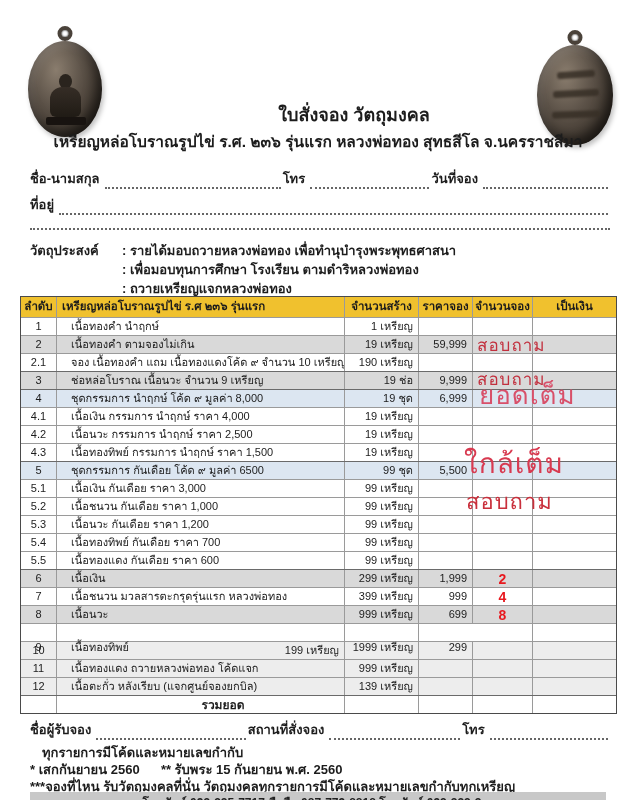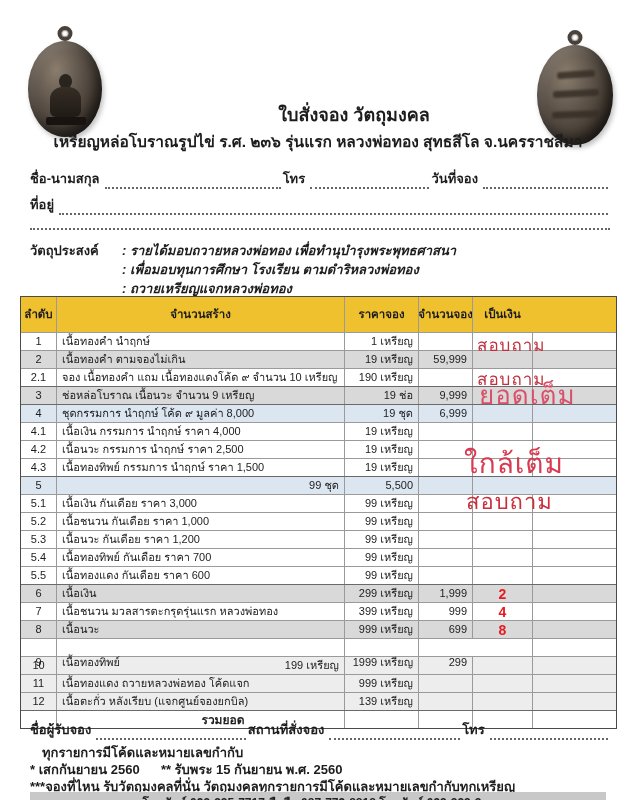--- a/index.html
+++ b/index.html
@@ -29,32 +29,32 @@
         font-size:18px;font-weight:bold;margin-left:36px;}
   .doc-subtitle{position:absolute;left:0;top:129px;width:100%;text-align:center;
         font-size:15.5px;font-weight:bold;}
   
   .fline{position:absolute;display:flex;align-items:flex-end;font-size:13px;}
   .flabel{font-weight:bold;white-space:nowrap;padding-right:3px;}
   .dots{border-bottom:2px dotted #666;height:14px;margin:0 2px;}
   .grow{flex-grow:1;}
   .sep-dotted{position:absolute;left:30px;top:222px;width:580px;border-bottom:2px dotted #666;height:8px;}
   .purpose-label{position:absolute;left:30px;top:240px;font-size:13px;font-weight:bold;}
-  .purpose-line{position:absolute;left:122px;font-size:13px;font-weight:bold;font-style:italic;}
+  .purpose-line{position:absolute;left:122px;font-size:13px;font-weight:bold;}
   
   .tbl{position:absolute;left:20px;top:296px;width:597px;border:1.5px solid #4a4a4a;background:#fff;}
   .trow{display:grid;grid-template-columns:35px 288px 74px 54px 60px 1fr;height:18px;border-top:1px solid #9a9a9a;}
-  .trow.thead{height:35px;border-top:none;background:#f0c12e;font-weight:bold;}
+  .trow.thead{height:20px;border-top:none;background:#f0c12e;font-weight:bold;}
   .trow.group-top{border-top:1px solid #6a6a6a;}
   .tc{display:flex;align-items:center;overflow:hidden;white-space:nowrap;border-left:1px solid #9a9a9a;
       font-size:11px;line-height:1;padding:0 3px;}
   .tc:first-child{border-left:none;justify-content:center;}
   .thead .tc{justify-content:center;font-size:11.5px;}
   .thead .tc.c-desc{justify-content:flex-start;padding-left:5px;}
-  .c-desc{justify-content:flex-start;padding-left:5px;}
+  .c-desc{justify-content:flex-start;padding-left:14px;}
   .c-made,.c-price{justify-content:flex-end;padding-right:5px;}
   .c-booked{justify-content:center;font-weight:bold;font-size:14px;}
   .c-total{justify-content:center;font-weight:bold;font-size:12px;padding-left:48px;}
   .shade-gray{background:#d9d9d9;}
   .shade-blue{background:#dce6f1;}
   .shade-light{background:#ededed;}
   
   .stamp{position:absolute;font-weight:normal;white-space:nowrap;line-height:1;letter-spacing:1px;}
   
   .note{position:absolute;font-size:13px;font-weight:bold;white-space:nowrap;}
@@ -104,20 +104,21 @@
   <div class="sep-dotted"></div>
 
   <div class="purpose-label">วัตถุประสงค์</div>
   <div class="purpose-line" style="top:240px;">:  รายได้มอบถวายหลวงพ่อทอง เพื่อทำนุบำรุงพระพุทธศาสนา</div>
   <div class="purpose-line" style="top:259px;">:  เพื่อมอบทุนการศึกษา โรงเรียน ตามดำริหลวงพ่อทอง</div>
   <div class="purpose-line" style="top:278px;">:  ถวายเหรียญแจกหลวงพ่อทอง</div>
 
   <div class="tbl">
     <div class="trow thead">
       <div class="tc">ลำดับ</div>
+      <div class="tc c-desc">เหรียญหล่อโบราณรูปไข่ ร.ศ ๒๓๖  รุ่นแรก</div>
       <div class="tc">จำนวนสร้าง</div>
       <div class="tc">ราคาจอง</div>
       <div class="tc">จำนวนจอง</div>
       <div class="tc">เป็นเงิน</div>
     </div>
     <div id="table-rows">
         <div class="trow">
           <div class="tc">1</div>
           <div class="tc c-desc">เนื้อทองคำ นำฤกษ์</div>
           <div class="tc c-made">1 เหรียญ</div>
@@ -176,20 +177,21 @@
         <div class="trow">
           <div class="tc">4.3</div>
           <div class="tc c-desc">เนื้อทองทิพย์ กรรมการ นำฤกษ์  ราคา 1,500</div>
           <div class="tc c-made">19 เหรียญ</div>
           <div class="tc c-price"></div>
           <div class="tc c-booked"></div>
           <div class="tc"></div>
         </div>
         <div class="trow shade-blue group-top">
           <div class="tc">5</div>
+          <div class="tc c-desc">ชุดกรรมการ กันเดือย โค้ด ๙  มูลค่า  6500</div>
           <div class="tc c-made">99 ชุด</div>
           <div class="tc c-price">5,500</div>
           <div class="tc c-booked"></div>
           <div class="tc"></div>
         </div>
         <div class="trow">
           <div class="tc">5.1</div>
           <div class="tc c-desc">เนื้อเงิน  กันเดือย  ราคา 3,000</div>
           <div class="tc c-made">99 เหรียญ</div>
           <div class="tc c-price"></div>

